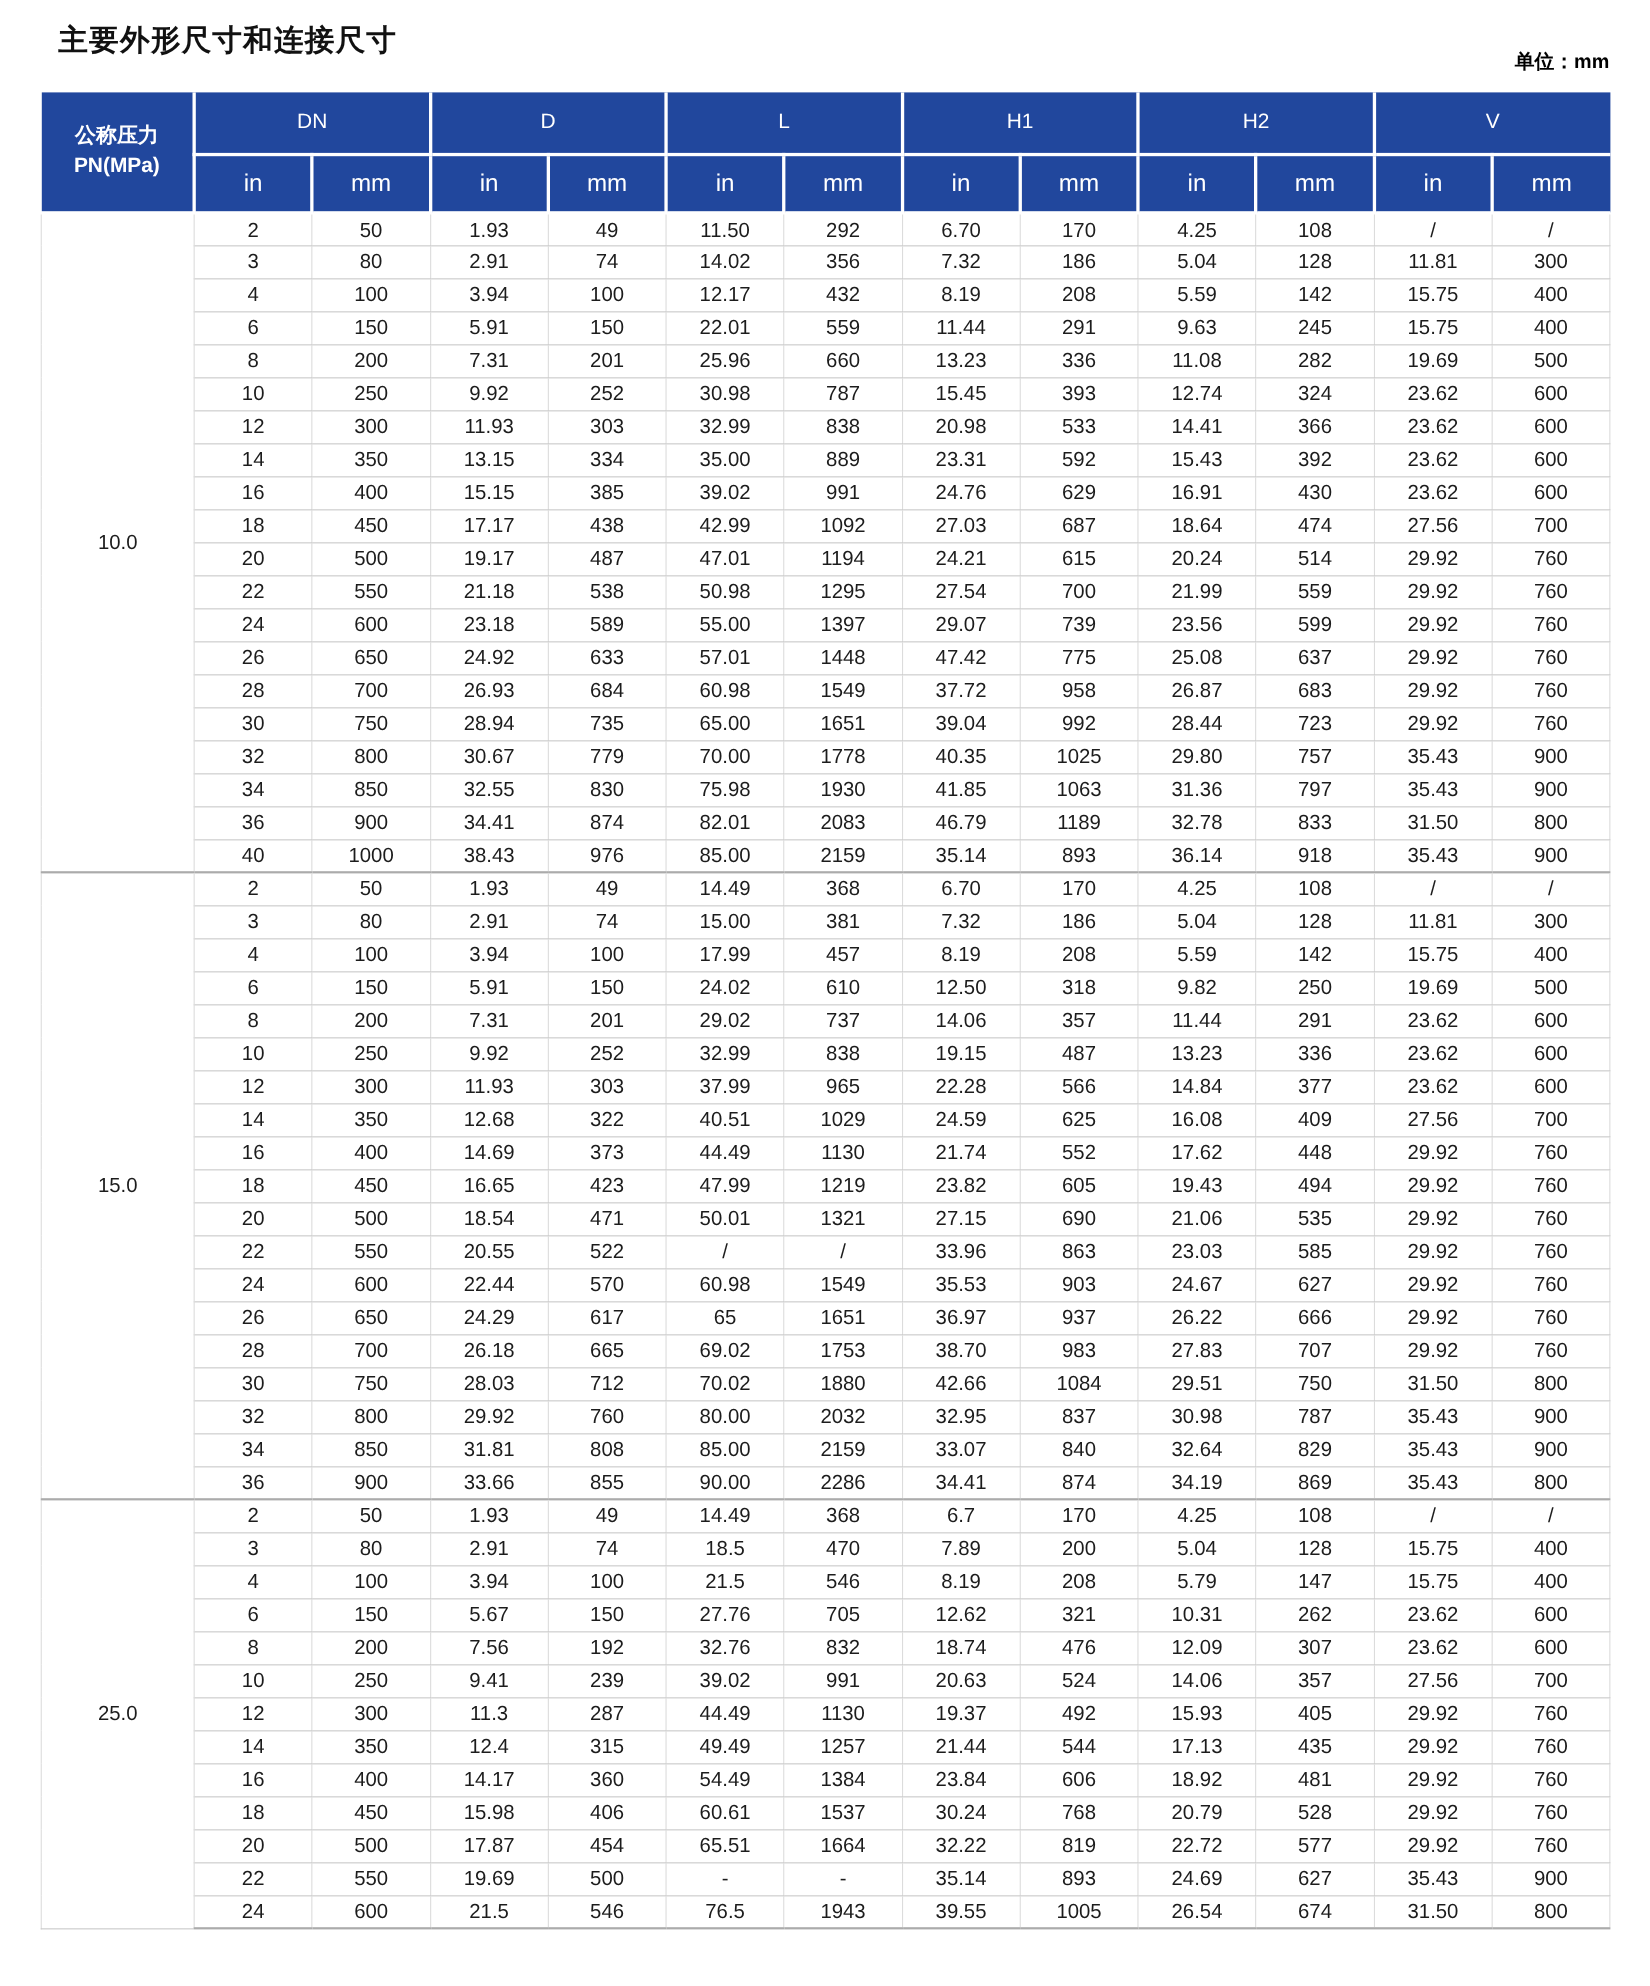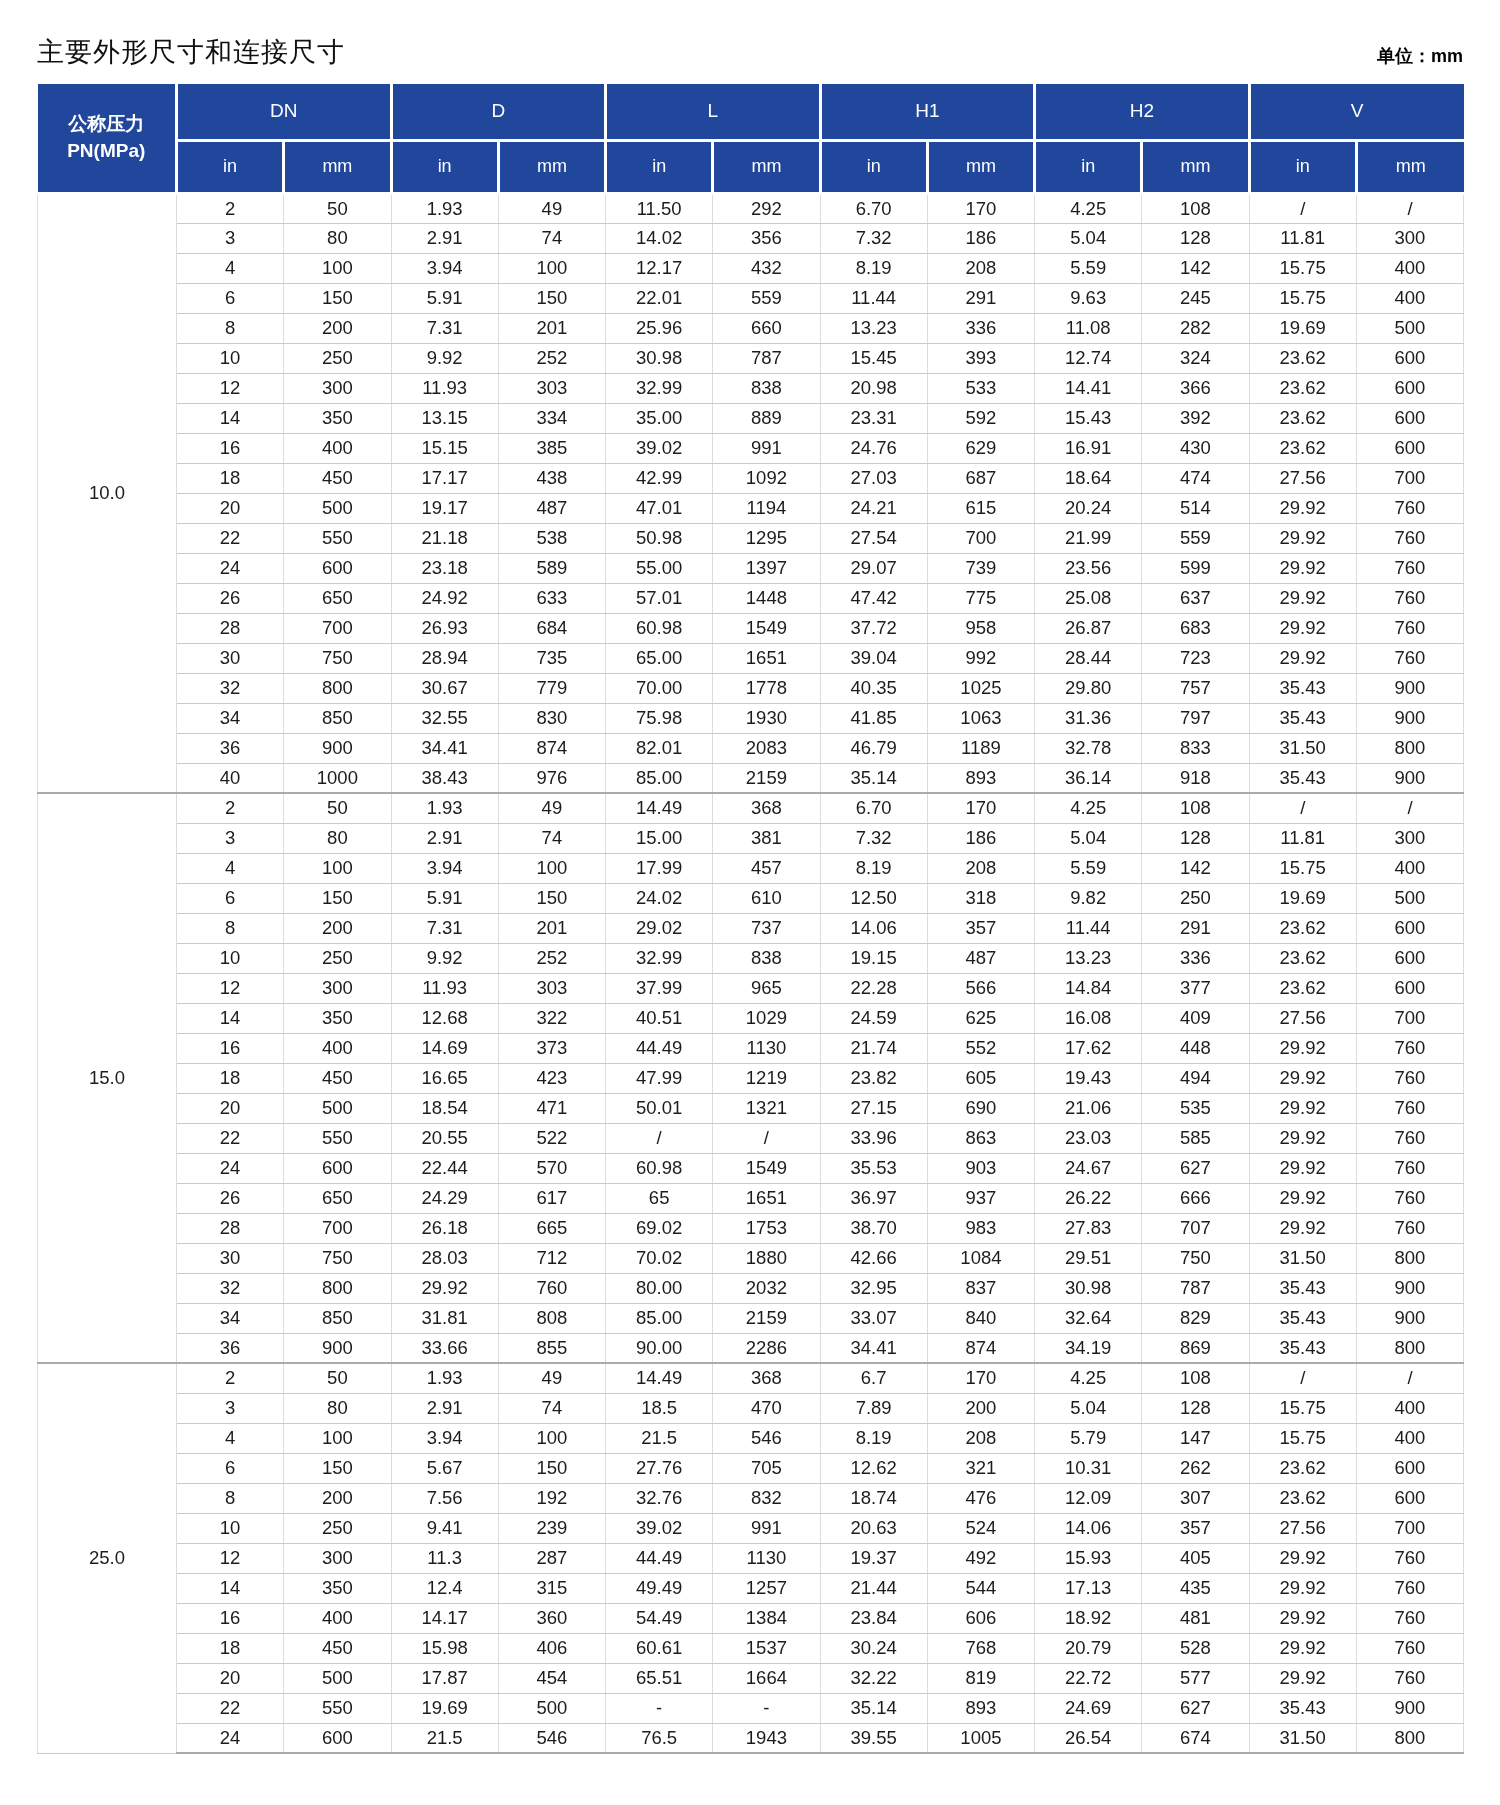--- a/index.html
+++ b/index.html
@@ -16,41 +16,41 @@
     width:1500px;height:1805px;background:#ffffff;
     padding:30px 37px 0 37px;
     font-family:"Liberation Sans","DejaVu Sans",sans-serif;
     color:var(--body-text);
   }
   .title-row{
     display:flex;justify-content:space-between;align-items:flex-end;
     height:40px;margin-bottom:14px;
   }
   .page-title{
-    font-size:27px;font-weight:normal;margin:0;color:#111111;
+    font-size:27px;font-weight:bold;margin:16px;color:#111111;
     letter-spacing:1px;
   }
   .unit-label{
     font-size:18px;font-weight:bold;color:#000000;padding-bottom:2px;
   }
   table.dim-table{
     width:1426px;table-layout:fixed;border-collapse:collapse;
   }
   col.col-pressure{width:139px;}
   col.col-data{width:107.25px;}
   thead th{
     background:var(--header-bg);color:var(--header-text);
     font-weight:normal;text-align:center;vertical-align:middle;
     border:3px solid #ffffff;
   }
   thead tr:first-child th{border-top:0;}
   thead th:first-child{border-left:0;}
   thead th:last-child{border-right:0;}
   tr.header-group-row th{height:56px;font-size:19px;}
-  tr.header-unit-row th{height:53px;font-size:18px;}
+  tr.header-unit-row th{height:53px;font-size:22px;}
   th.pressure-head{font-size:19px;line-height:1.4;font-weight:bold;margin-top:36px;}
   tbody td{
     height:30px;padding:0;text-align:center;vertical-align:middle;
     font-size:18.5px;color:var(--body-text);
     border-left:1px solid var(--grid-v);
     border-right:1px solid var(--grid-v);
     border-top:1px solid var(--grid-h);
     border-bottom:1px solid var(--grid-h);
     white-space:nowrap;overflow:hidden;
   }

